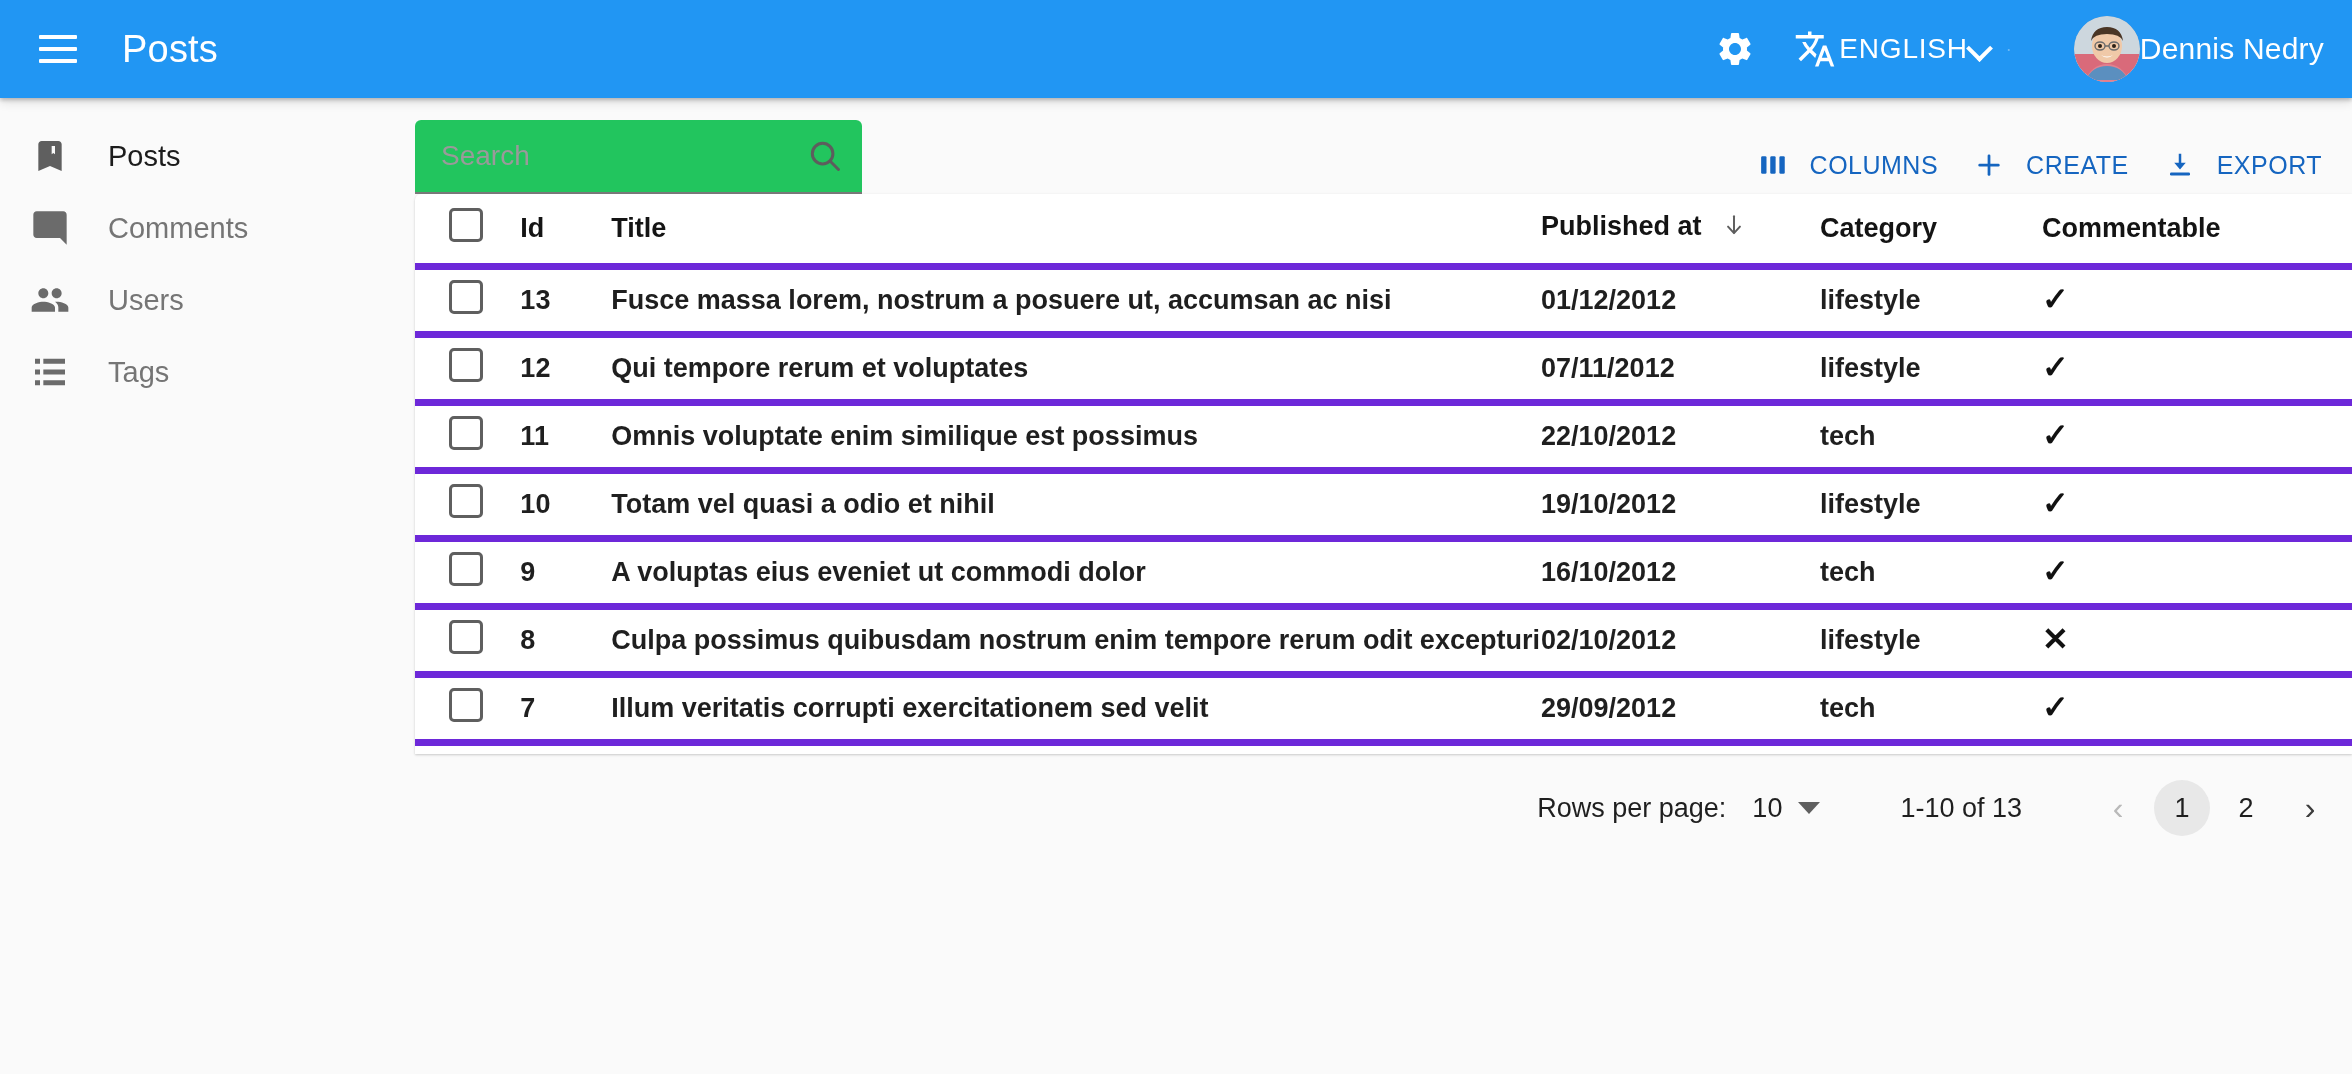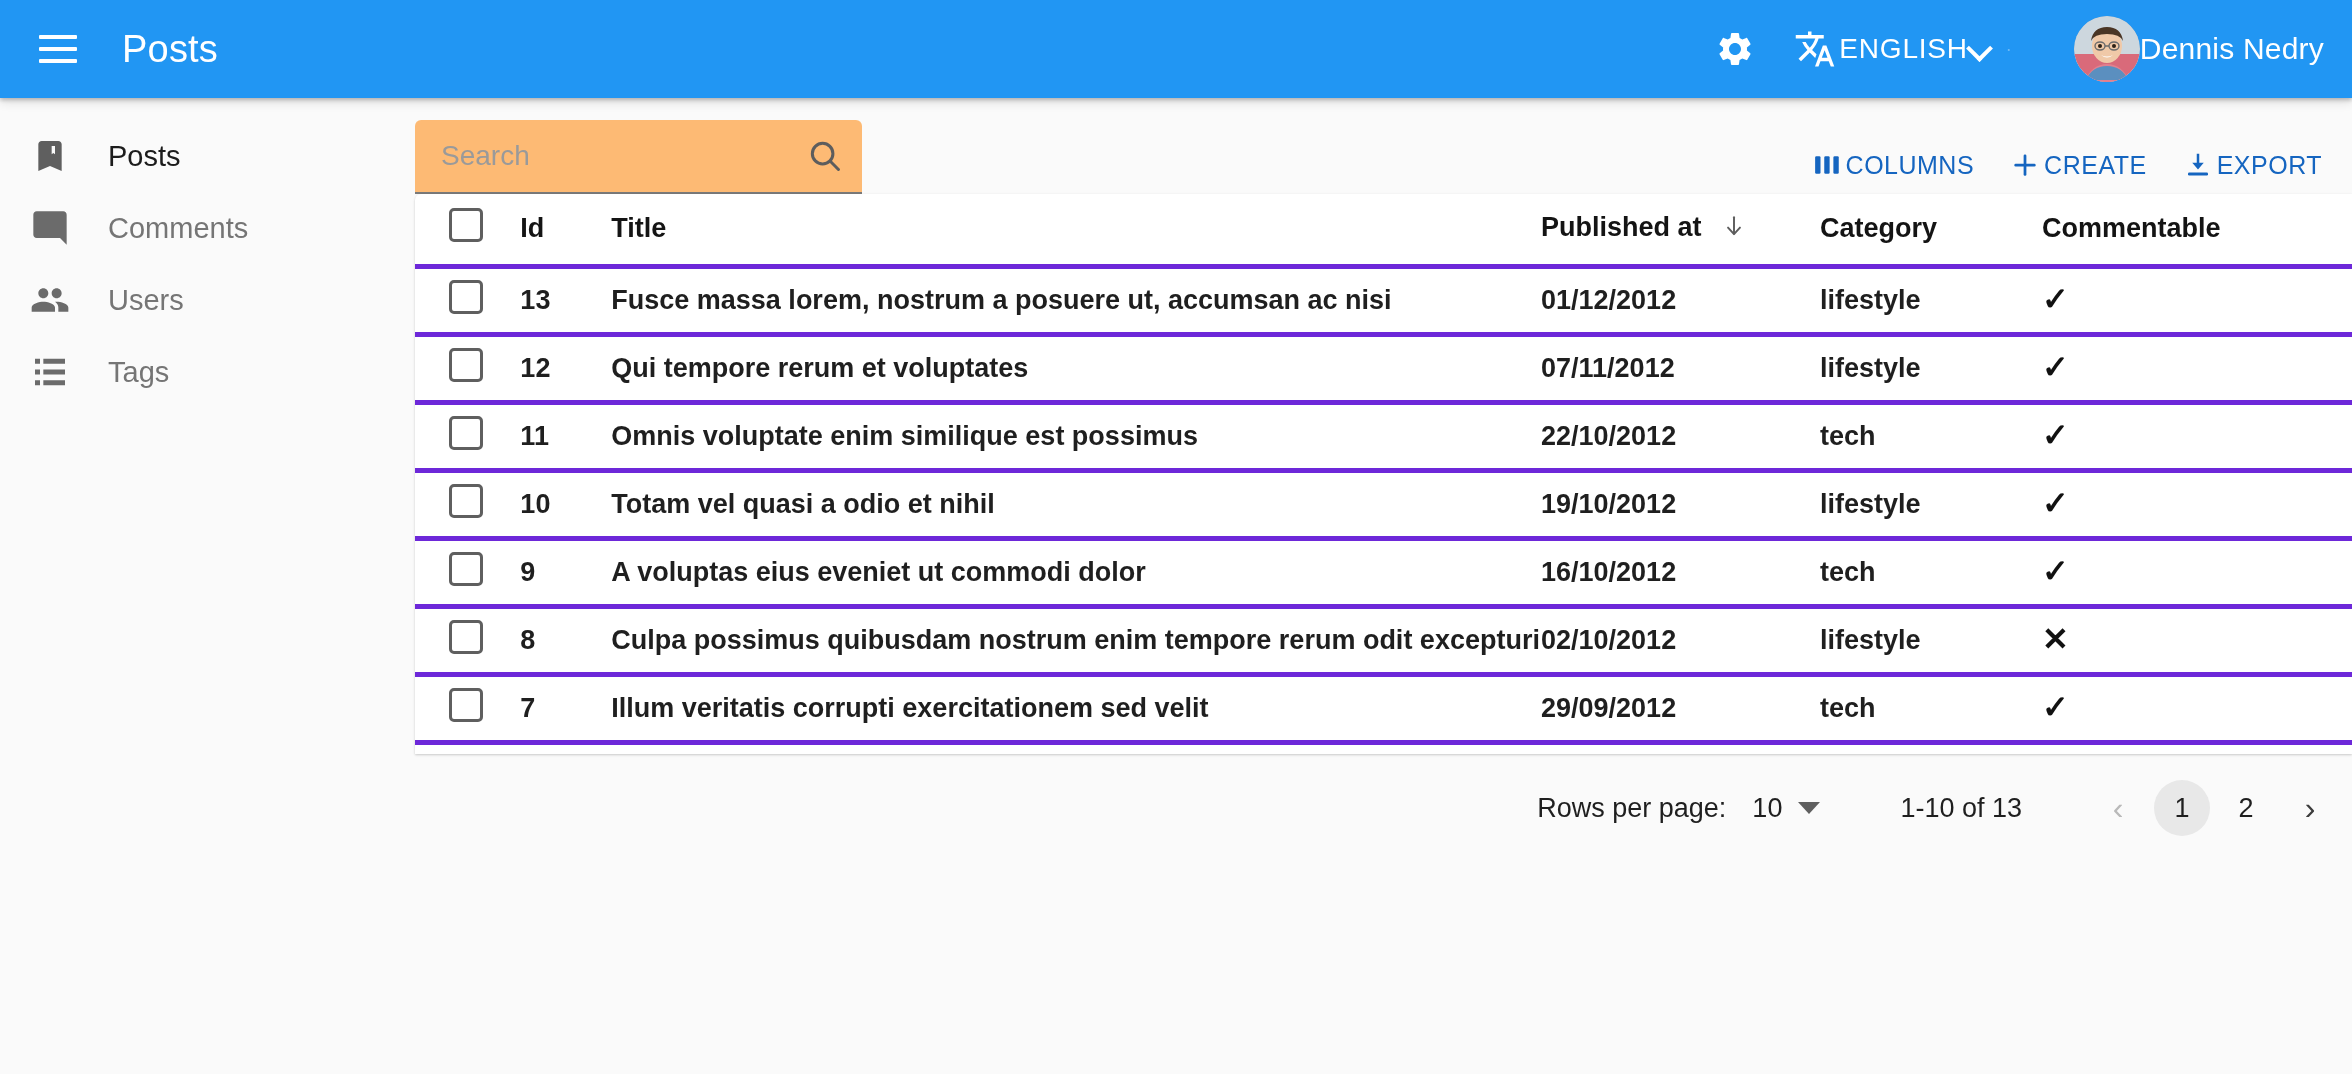--- a/index.html
+++ b/index.html
@@ -84,55 +84,55 @@
 
   
   #main { position: absolute; top: 98px; left: 415px; width: 1937px; height: 976px; }
 
   #toolbar-row {
     position: relative; height: 96px;
   }
   #search-box {
     position: absolute; left: 0px; top: 22px;
     width: 447px; height: 74px;
-    background: #fdba74; border-bottom: 2px solid #7a7a7a;
+    background: #22c55e; border-bottom: 2px solid #7a7a7a;
     border-radius: 6px 6px 0 0;
     display: flex; align-items: center; padding: 0 22px;
   }
   #search-input {
     border: none; outline: none; background: transparent;
     font-family: "Liberation Sans", sans-serif;
     font-size: 28px; color: #3c3c3c; flex: 1; padding: 0 4px;
   }
   #search-input::placeholder { color: #9a9a9a; }
   #search-icon { color: #5d5d5d; display: flex; align-items: center; }
 
   #actions {
     position: absolute; right: 12px; top: 42px;
     display: flex; align-items: center; gap: 0px;
   }
   .action-btn {
-    display: flex; align-items: center; gap: 4px;
+    display: flex; align-items: center; gap: 22px;
     color: #1565c0; font-size: 25px; letter-spacing: .5px;
     padding: 10px 18px; cursor: pointer; white-space: nowrap;
   }
   .action-btn .ico { display:flex; align-items:center; }
 
   
   #table-card {
     position: absolute; left: 0px; top: 96px;
     width: 1937px; height: 560px;
     background: #fff; border-radius: 6px 0 0 0;
     box-shadow: 0 1px 3px rgba(0,0,0,.13), 0 1px 2px rgba(0,0,0,.08);
     overflow: hidden;
   }
   table { width: 100%; border-collapse: collapse; table-layout: fixed; }
   th, td {
     text-align: left; font-weight: 400;
-    border-bottom: 5px solid #6d28d9;
+    border-bottom: 7px solid #6d28d9;
     color: #1f1f1f;
   }
   thead th { height: 72px; font-size: 27px; font-weight: 700; color: #141414; }
   tbody td { height: 68px; font-size: 27px; font-weight: bold; }
 
   .col-check { width: 102px; padding-left: 34px; }
   .col-id    { width: 88px; }
   .col-title { width: 900px; }
   .col-date  { width: 270px; }
   .col-cat   { width: 215px; }

